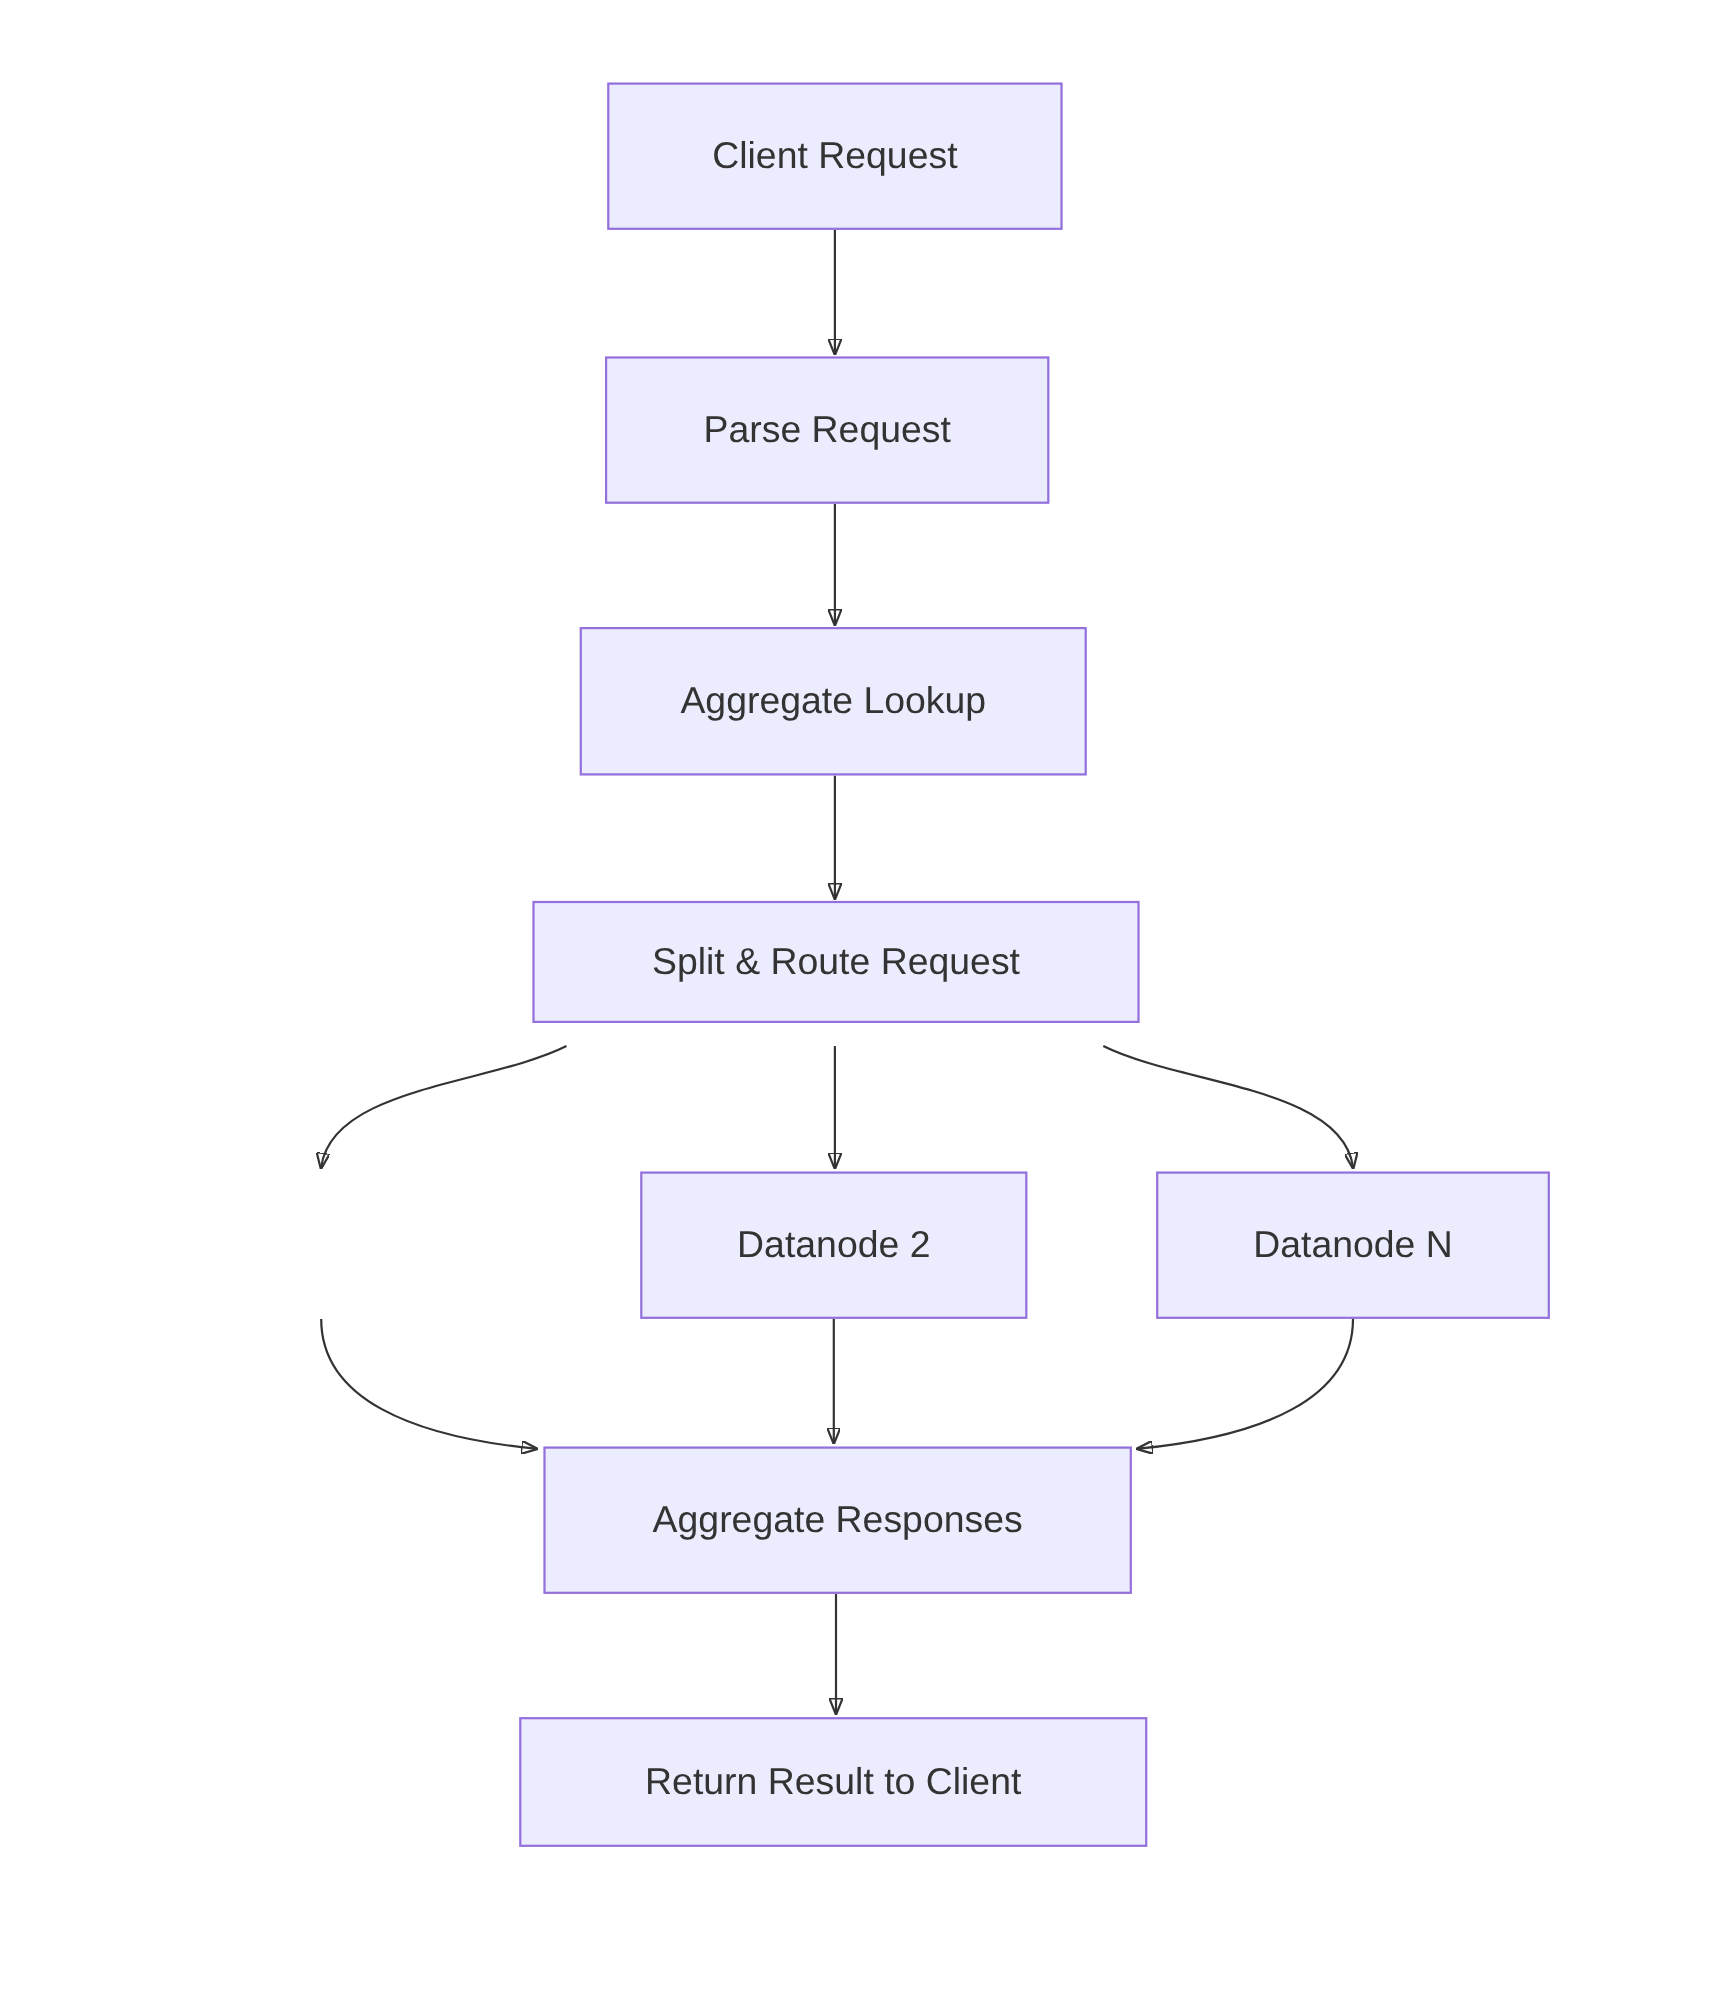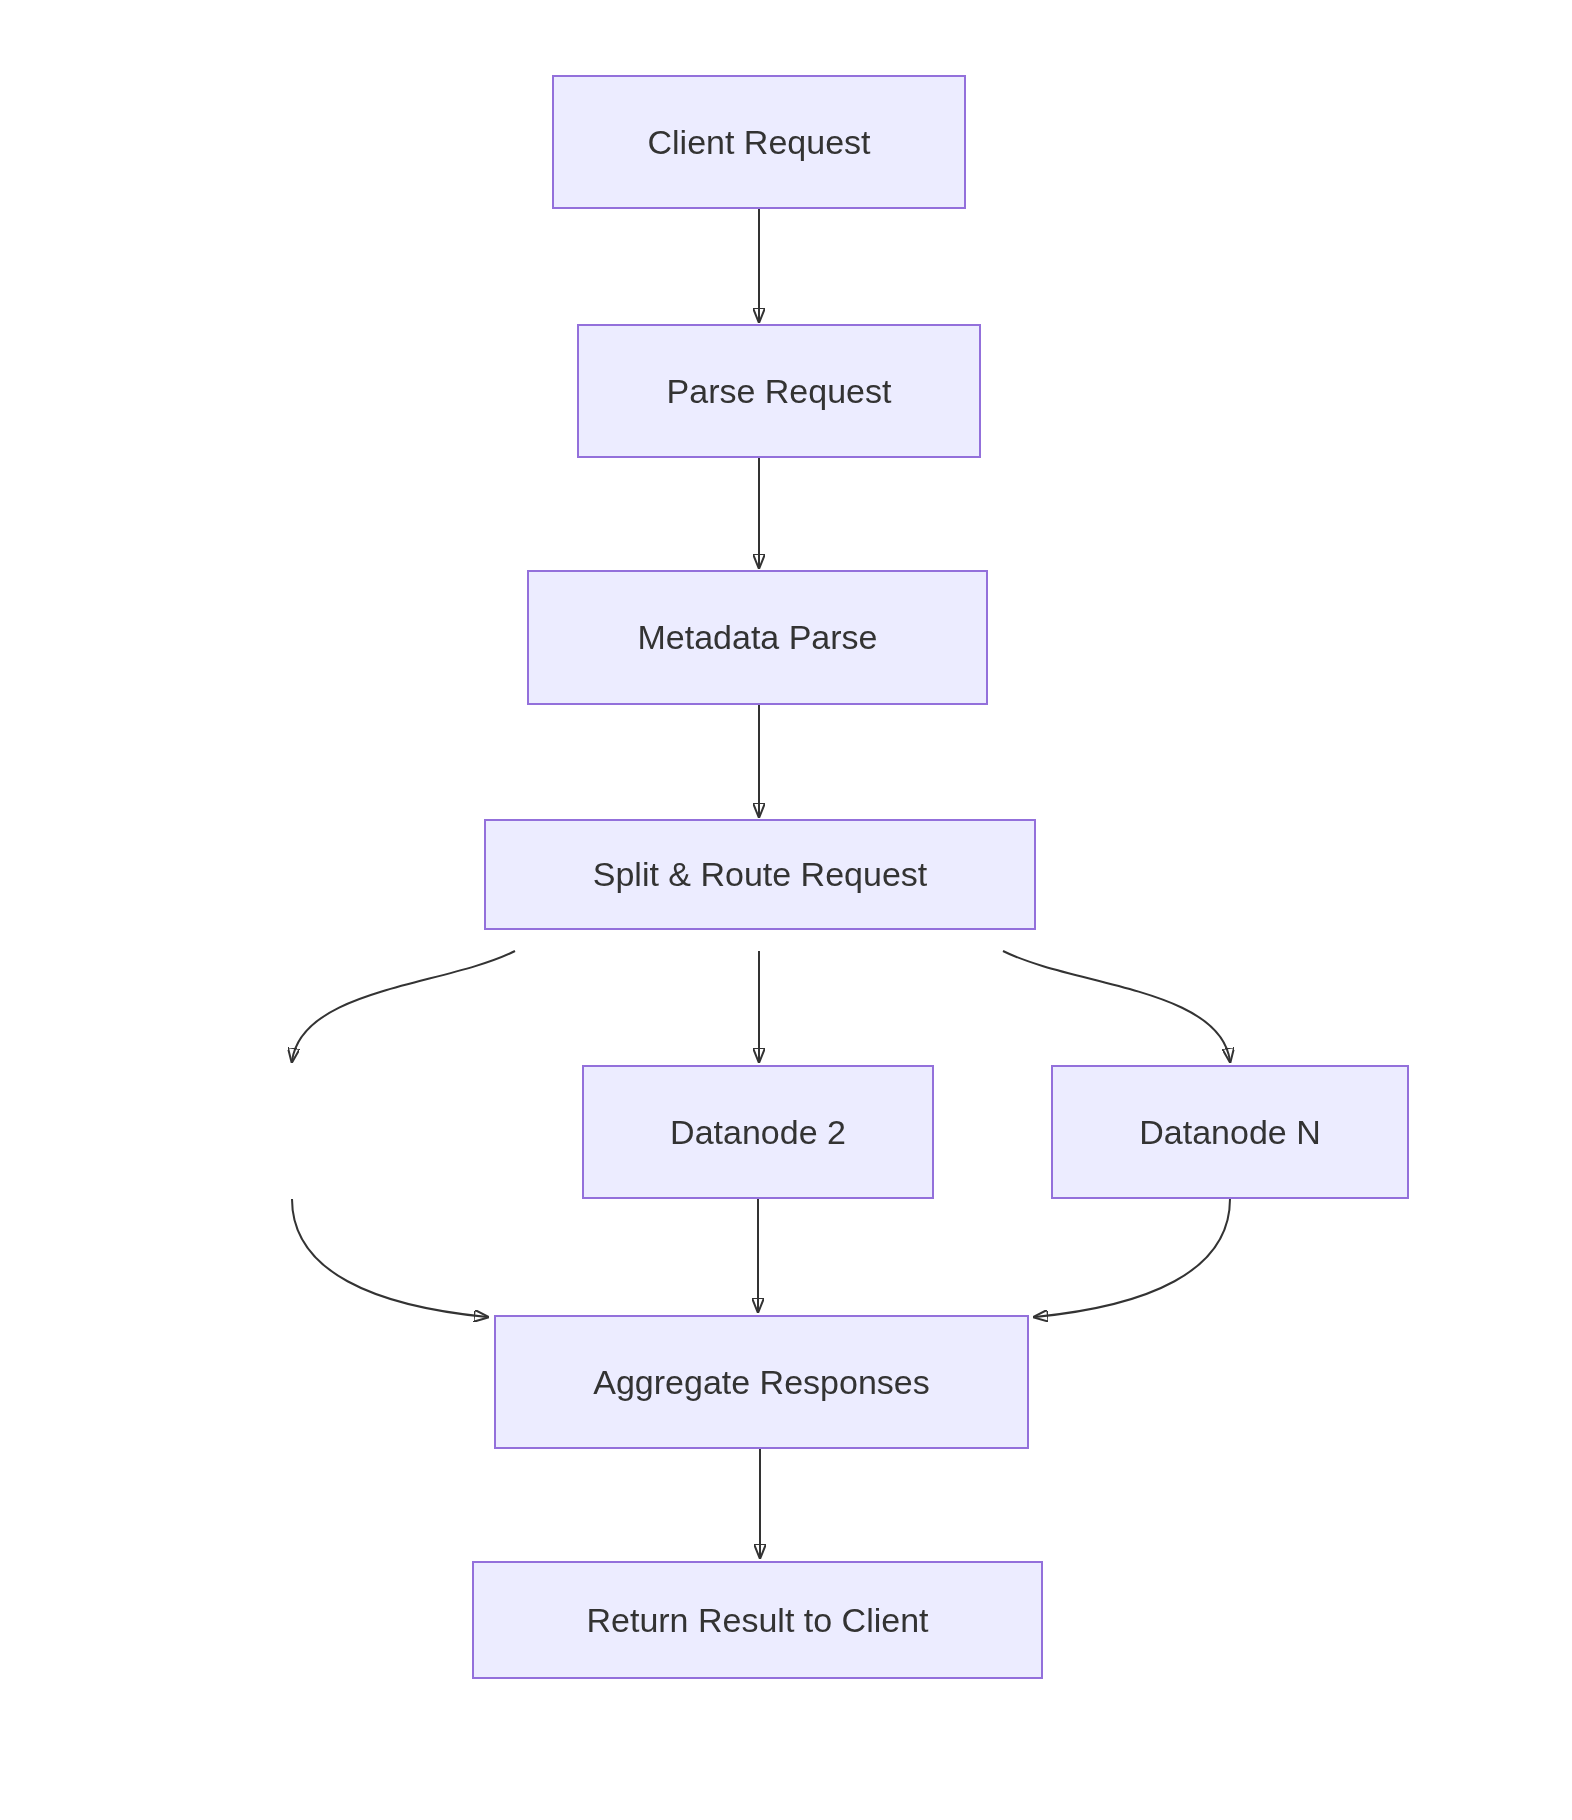--- a/index.html
+++ b/index.html
@@ -65,26 +65,26 @@
     <path d="M292,1199 C292,1272 375,1306 487,1317" marker-end="url(#arrowhead)"></path>
     <path d="M758,1199 V1311" marker-end="url(#arrowhead)"></path>
     <path d="M1230,1199 C1230,1272 1147,1306 1035,1317" marker-end="url(#arrowhead)"></path>
     <path d="M760,1449 V1557" marker-end="url(#arrowhead)"></path>
   </svg>
 
   <div class="node" style="left:552px; top:75px; width:414px; height:134px">
     <span>Client Request</span>
   </div>
 
-  <div class="node" style="left:577px; top:324px; width:404px; height:134px">
+  <div class="node" style="left:550px; top:324px; width:404px; height:134px">
     <span>Parse Request</span>
   </div>
 
   <div class="node" style="left:527px; top:570px; width:461px; height:135px">
-    <span>Metadata Parse</span>
+    <span>Aggregate Lookup</span>
   </div>
 
   <div class="node" style="left:484px; top:819px; width:552px; height:111px">
     <span>Split &amp; Route Request</span>
   </div>
 
 
   <div class="node" style="left:582px; top:1065px; width:352px; height:134px">
     <span>Datanode 2</span>
   </div>

